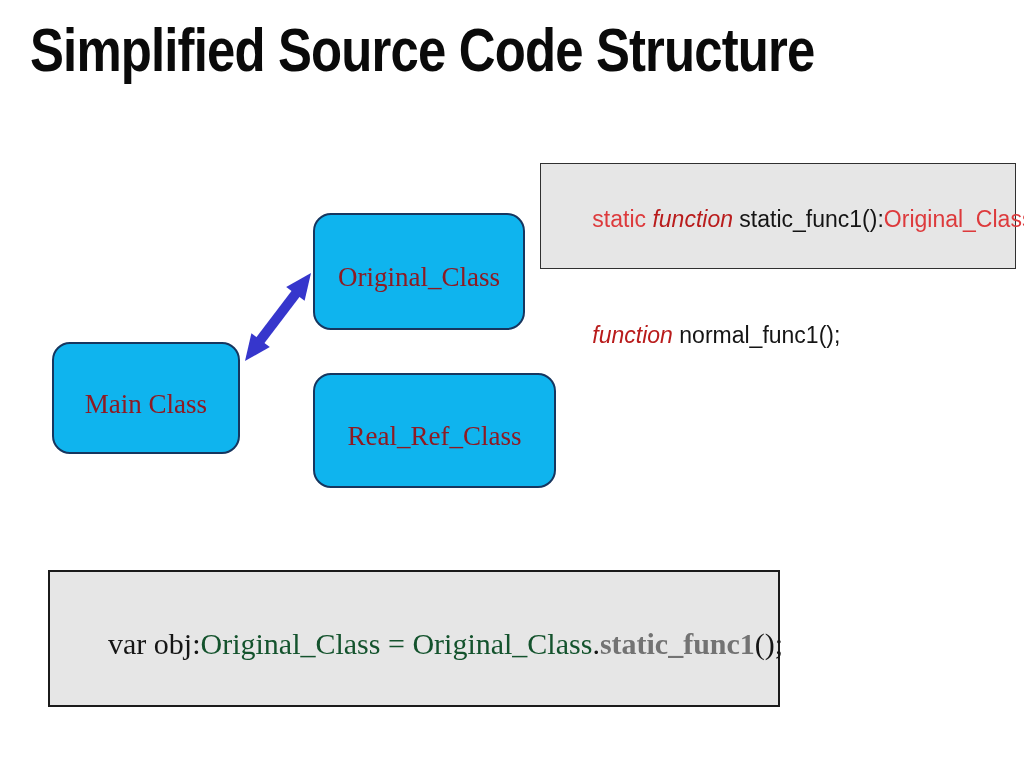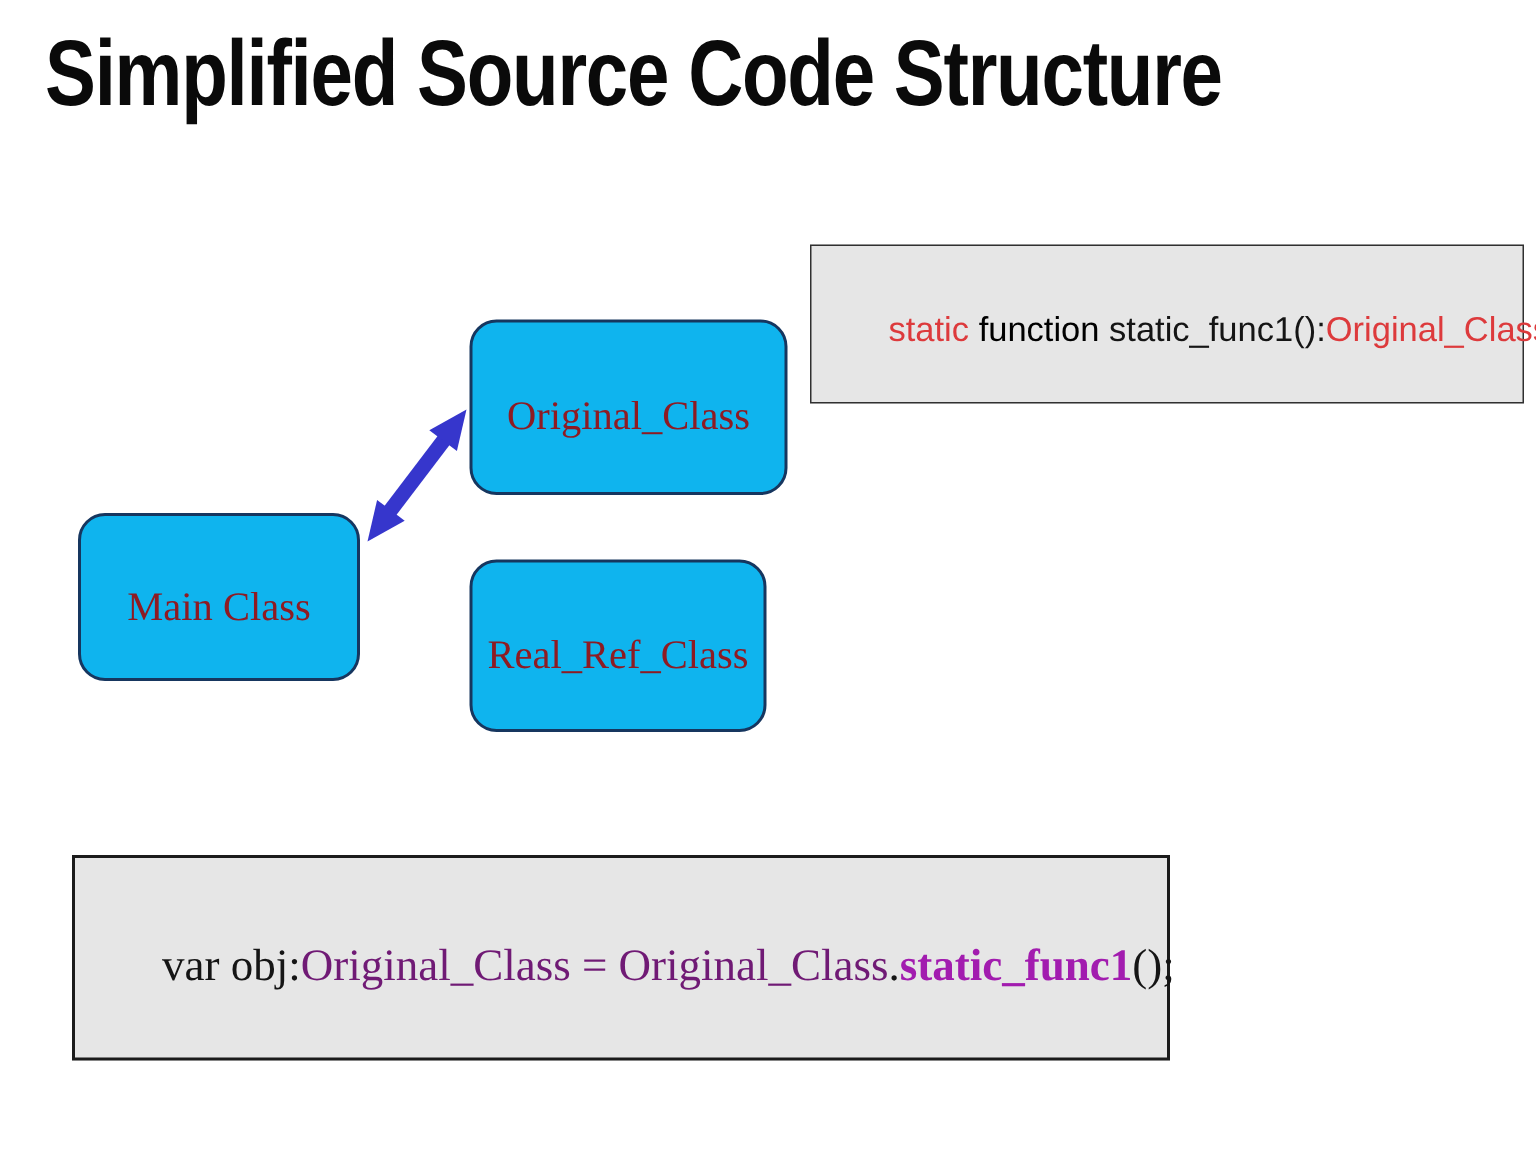--- a/index.html
+++ b/index.html
@@ -52,60 +52,63 @@
     font-size: 30px;
   }
   .code-line { white-space: pre; }
   .decl .code-line { line-height: 30px; }
   .decl .code-line + .code-line { margin-top: 26px; }
   .usage .code-line { line-height: 40px; }
   .usage .code-line + .code-line { margin-top: 28px; }
 
   .c-black   { color: #151515; margin-top: 15px; }
   .c-red     { color: #dd3a3c; }
-  .c-blue    { color: #000000; }
-  .c-crimson { color: #701a75; text-align: right; }
-  .c-purple  { color: #a21caf; font-weight: 700; }
+  .c-blue    { color: #b91c1c; font-style: italic; }
+  .c-crimson { color: #14532d; text-align: right; }
+  .c-purple  { color: #737373; font-weight: 700; }
 
   
   .node {
     position: absolute;
     box-sizing: border-box;
     background: #0fb4ee;
     border: 2px solid #16365f;
     border-radius: 18px;
     display: flex;
     align-items: center;
     justify-content: center;
     padding-top: 12px;
     font-family: "Liberation Serif", serif;
     font-size: 27px;
     color: #8e1b23;
   }
   .node.original { left: 313px; top: 213px; width: 212px; height: 117px; }
   .node.main     { left: 52px;  top: 310px; width: 188px; height: 112px; margin-top: 32px; }
-  .node.real     { left: 313px; top: 373px; width: 198px; height: 115px; }
+  .node.real     { left: 313px; top: 373px; width: 243px; height: 115px; }
 
   .arrow-layer {
     position: absolute;
     left: 0; top: 0;
     width: 1024px; height: 768px;
     pointer-events: none;
   }
 </style>
 </head>
 <body>
 
 <div class="slide">
 
   <h1 class="title">Simplified Source Code Structure</h1>
 
   <div class="code-box decl">
     <div class="code-line">
       <span class="c-red">static</span><span class="c-blue"> function</span><span class="c-black"> static_func1():</span><span class="c-red">Original_Class</span>
+    </div>
+    <div class="code-line">
+      <span class="c-blue">function</span><span class="c-black"> normal_func1();</span>
     </div>
   </div>
 
   <div class="node original">
     <span>Original_Class</span>
   </div>
   <div class="node main">
     <span>Main Class</span>
   </div>
   <div class="node real">

